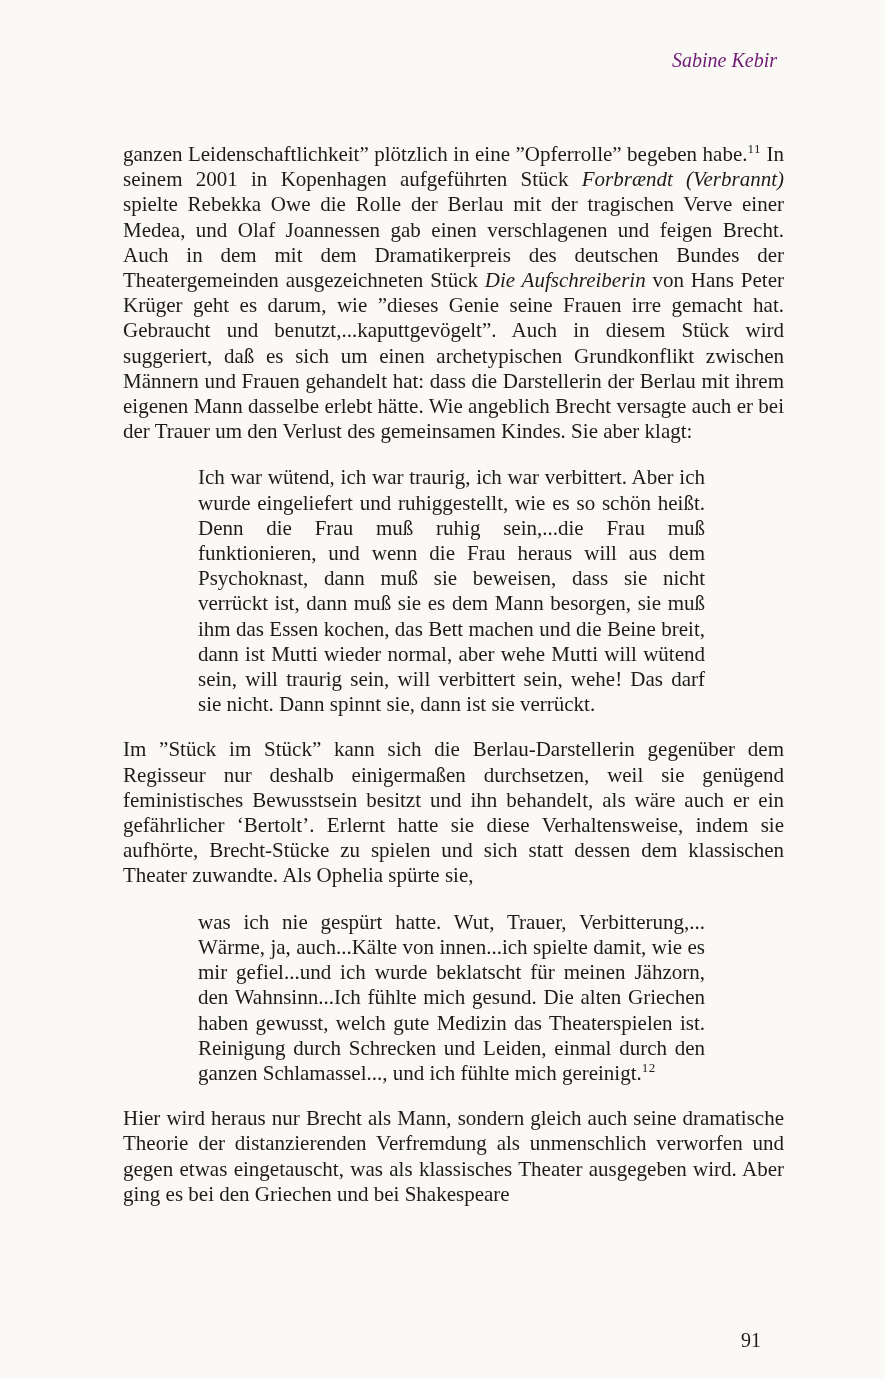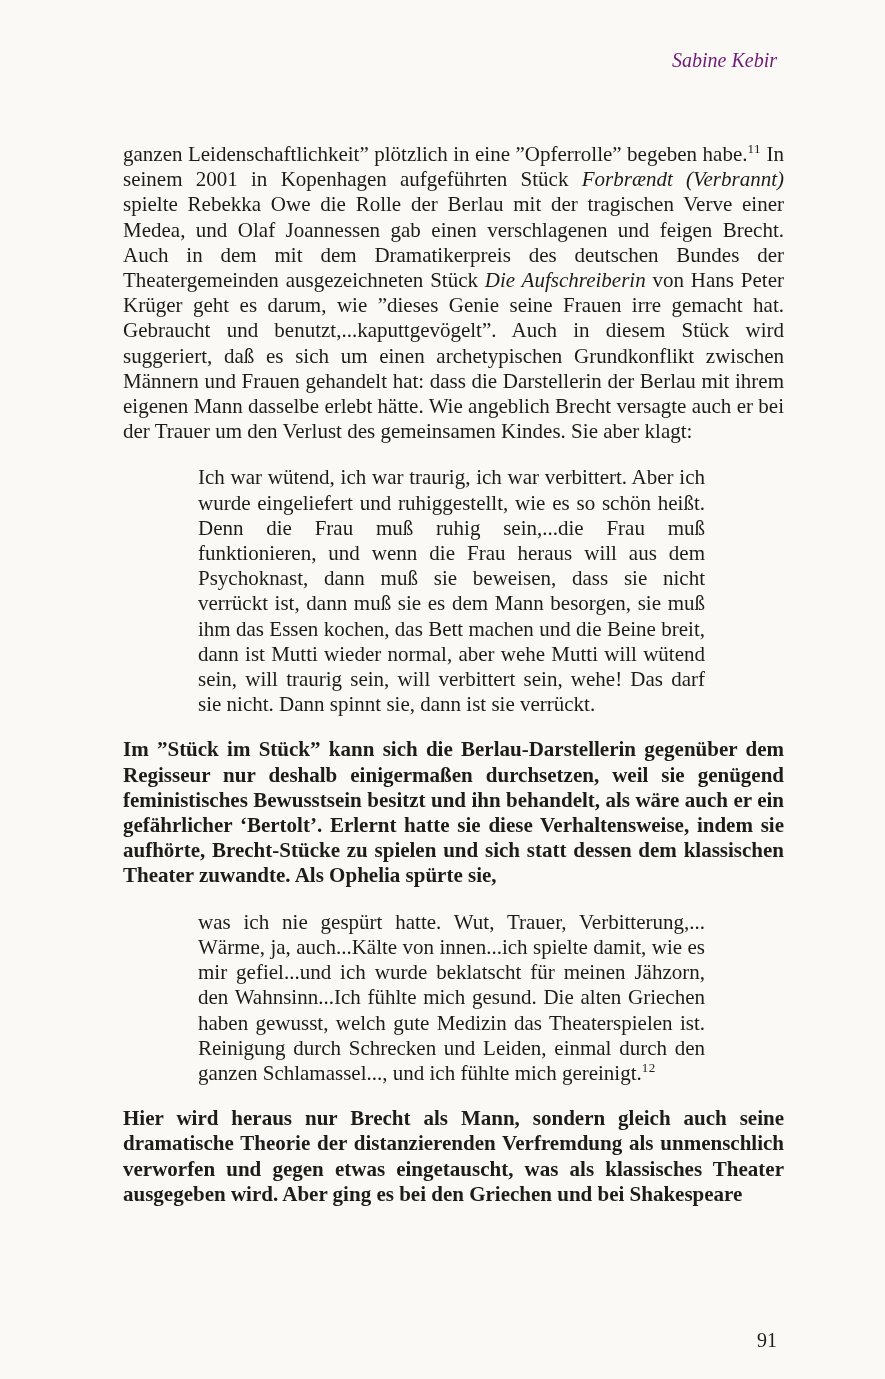--- a/index.html
+++ b/index.html
@@ -43,35 +43,34 @@
     margin: 0;
     text-align: justify;
   }
   .text-column blockquote {
     margin: 21px 0 0 75px;
     width: 507px;
     text-align: justify;
   }
   blockquote + p {
     margin-top: 20px !important;
-    font-weight: bold;
   }
   .book-title {
     font-style: italic;
   }
   sup.fnref {
     font-size: 13px;
     line-height: 0;
     vertical-align: super;
     letter-spacing: 0.5px;
   }
   .page-number {
     position: absolute;
     top: 1328px;
-    right: 108px;
+    right: 124px;
     font-size: 20px;
     line-height: 24px;
   }
 </style>
 </head>
 <body>
 
 <div class="page">
 
   <div class="running-header">Sabine Kebir</div>

